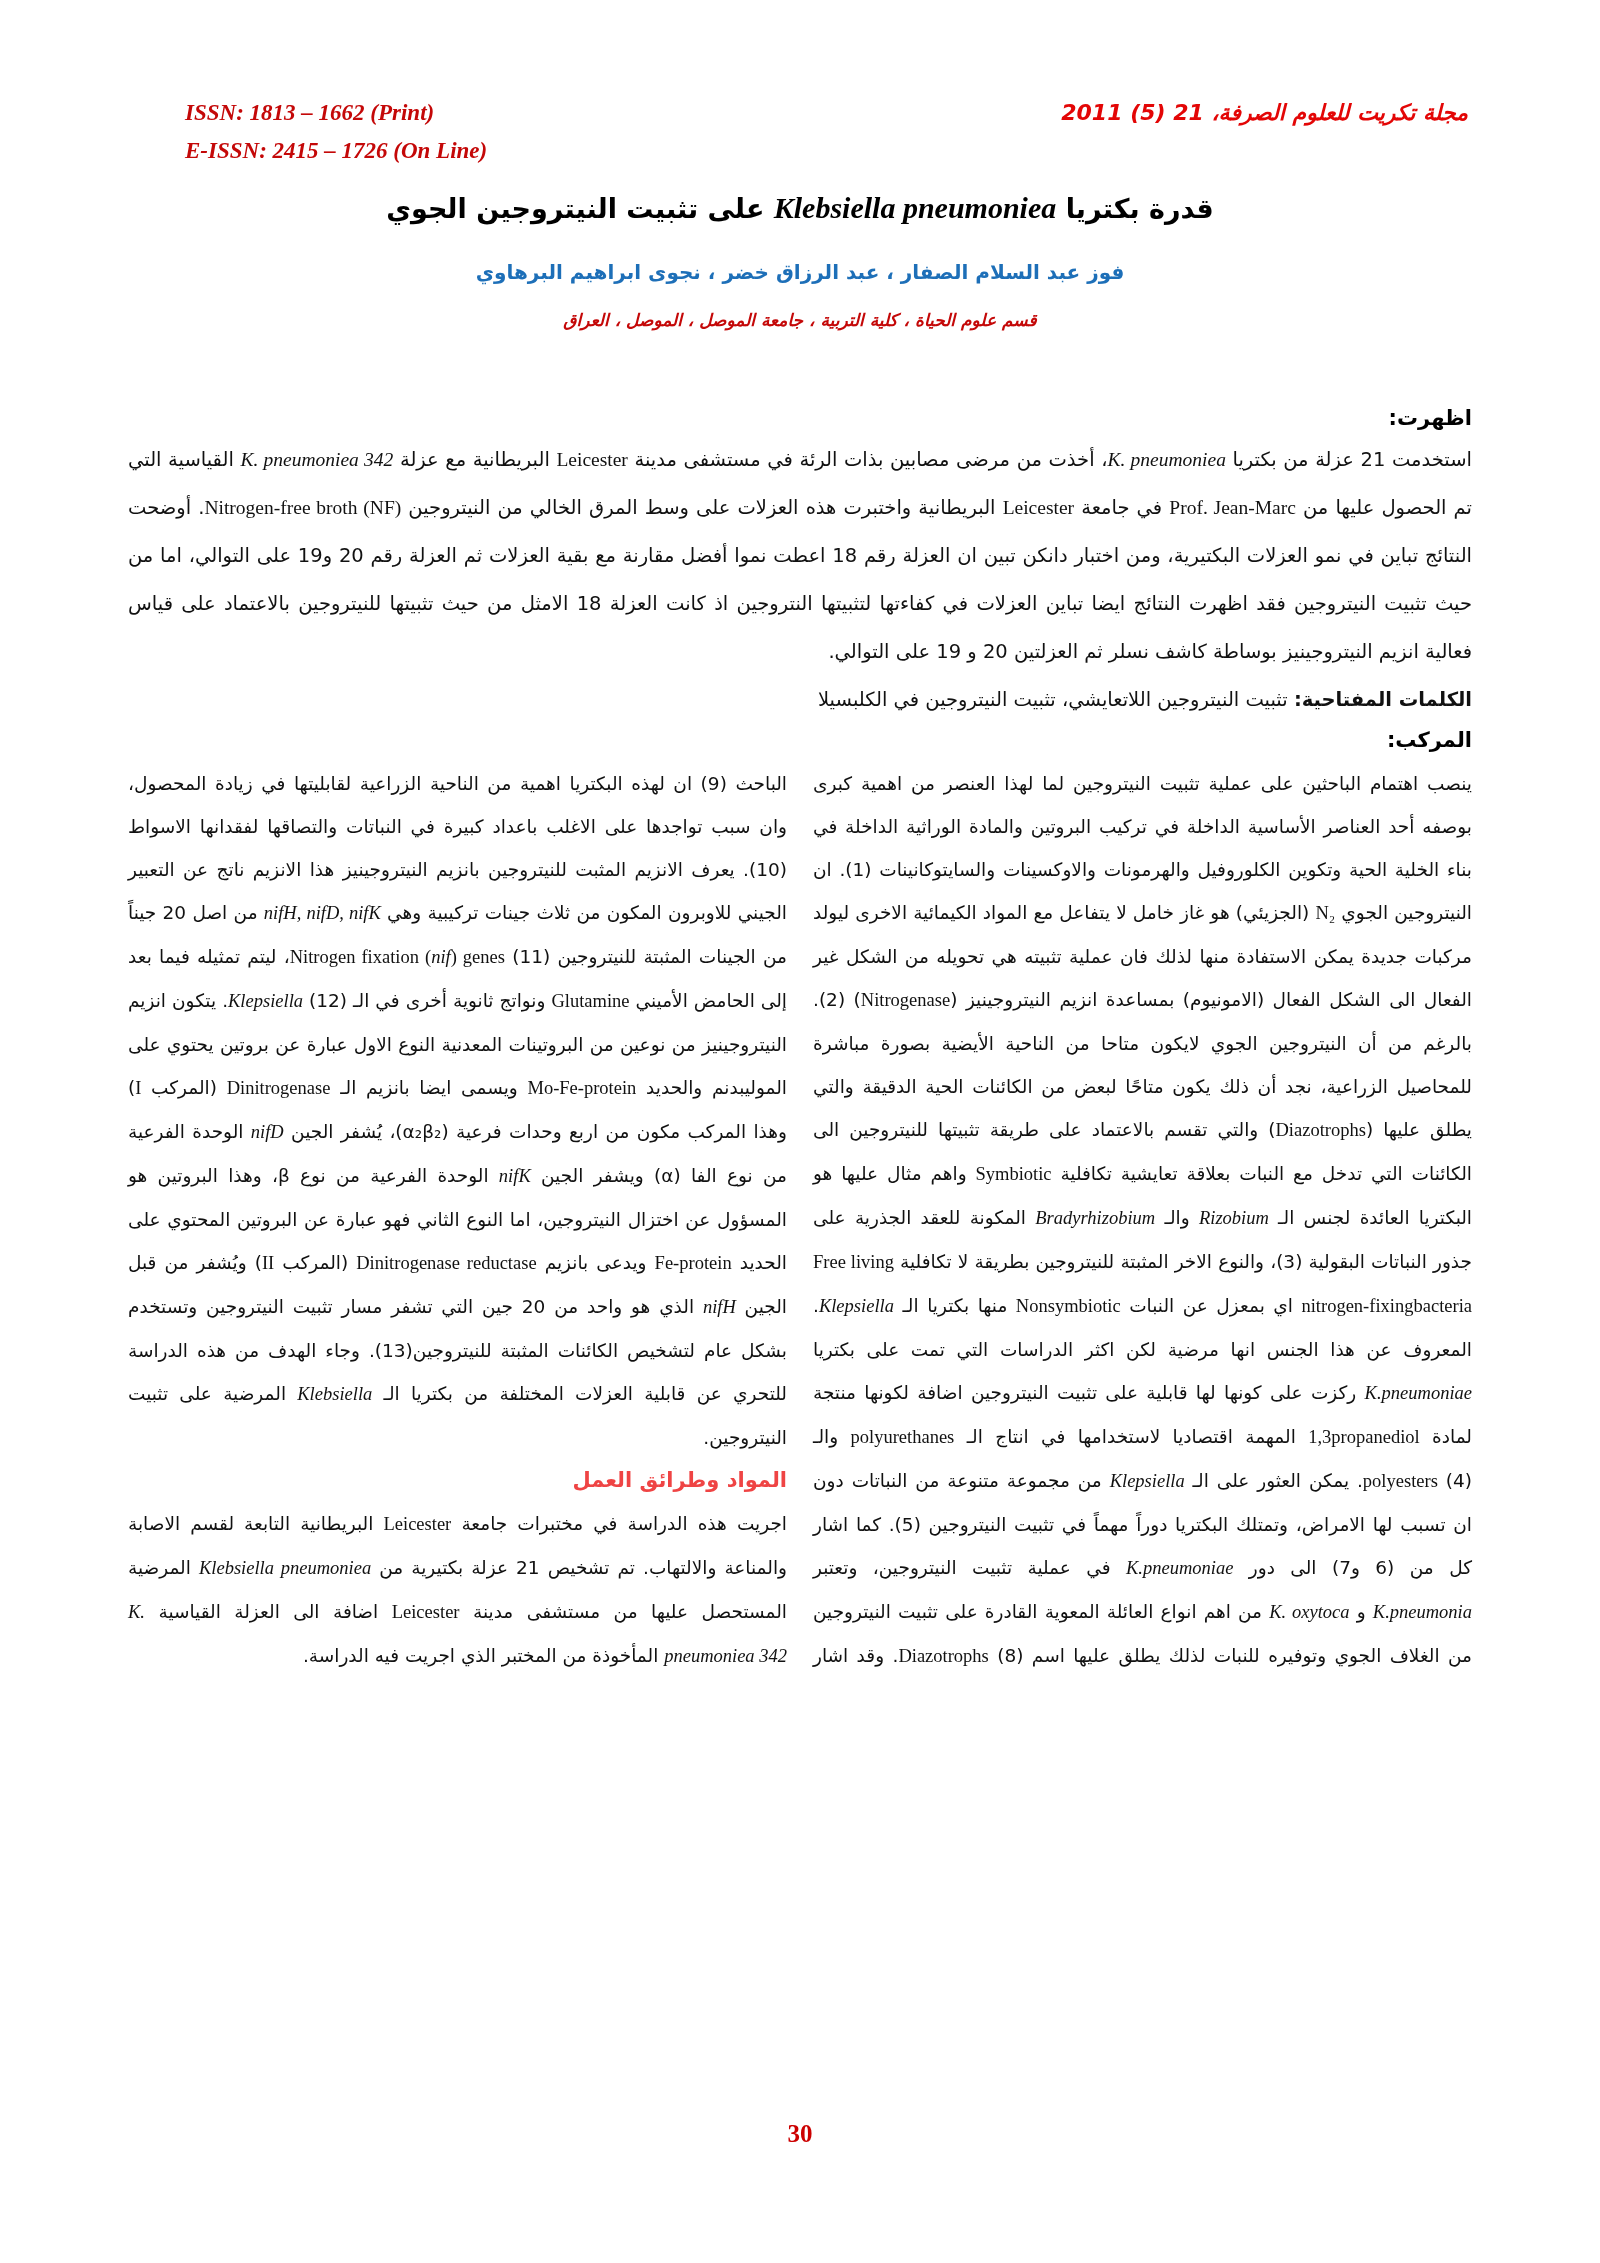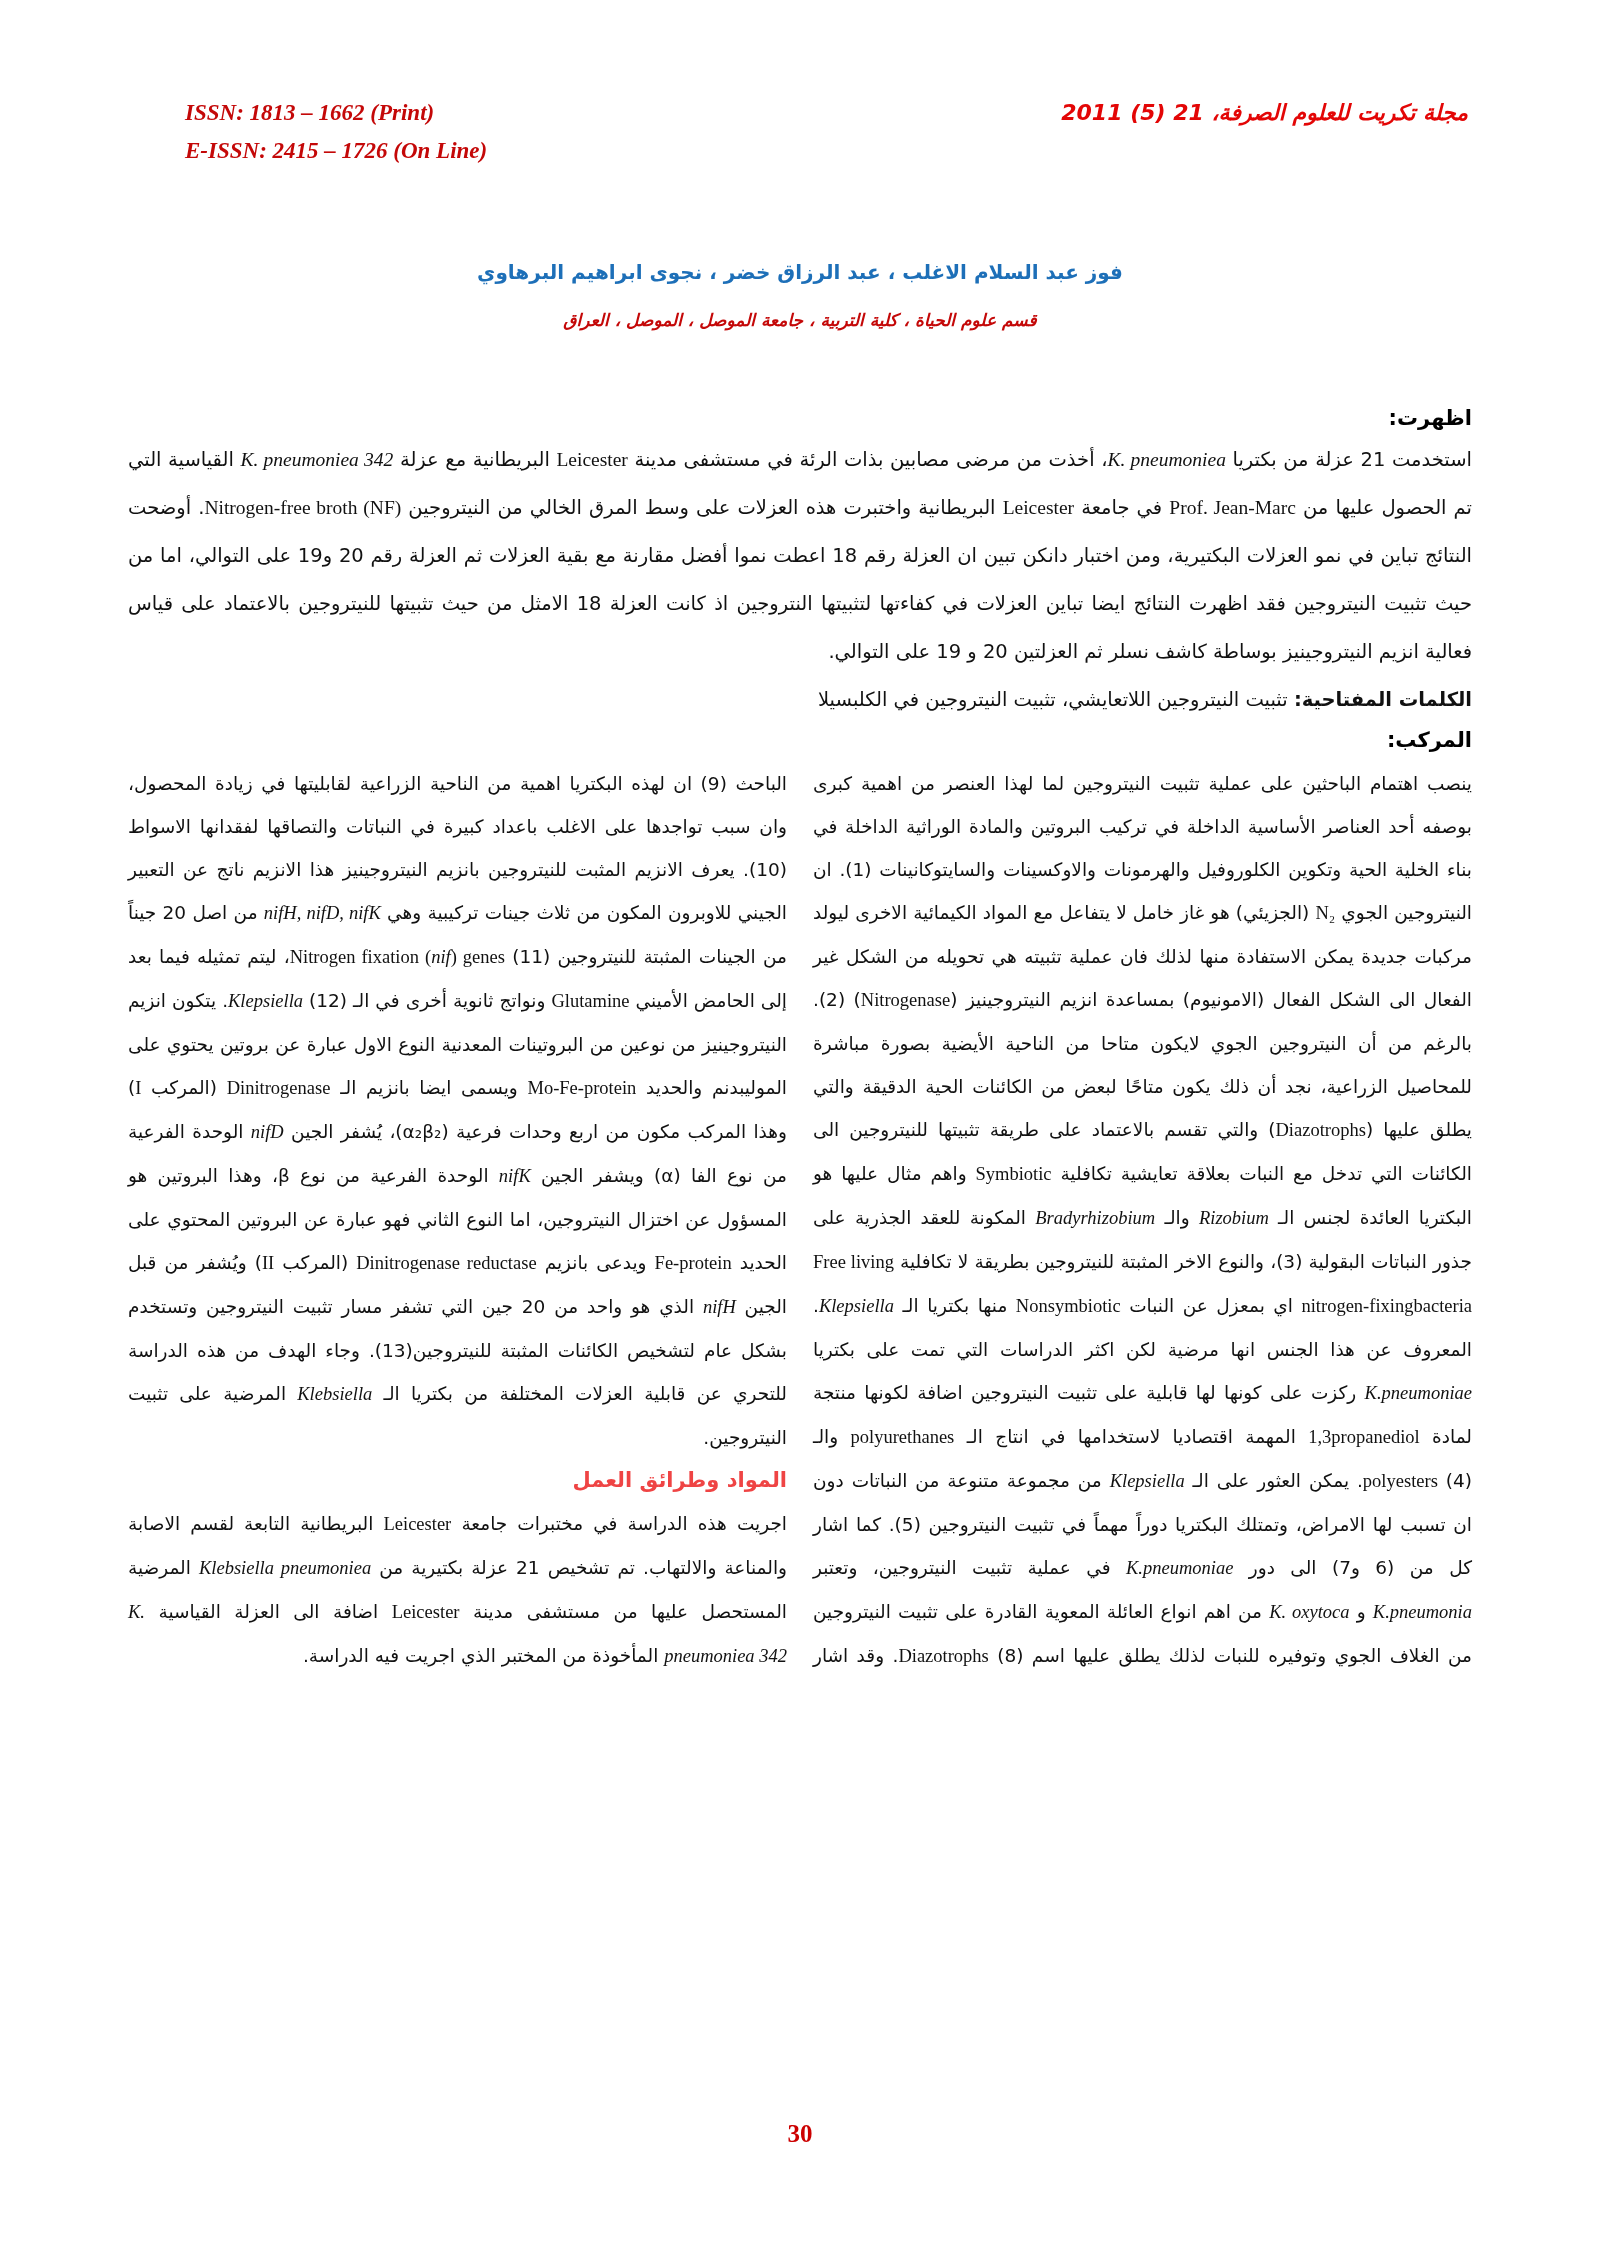--- a/index.html
+++ b/index.html
@@ -38,22 +38,23 @@
 
 <div class="page">
 
   <div class="issn">
     <div>ISSN: 1813 – 1662 (Print)</div>
     <div>E-ISSN: 2415 – 1726 (On Line)</div>
   </div>
 
   <div class="journal">مجلة تكريت للعلوم الصرفة، 21 (5) 2011</div>
 
+  <div class="title"><span>قدرة بكتريا </span><span class="ti">Klebsiella pneumoniea</span><span> على تثبيت النيتروجين الجوي</span></div>
 
-  <div class="authors">فوز عبد السلام الاغلب ، عبد الرزاق خضر ، نجوى ابراهيم البرهاوي</div>
+  <div class="authors">فوز عبد السلام الصفار ، عبد الرزاق خضر ، نجوى ابراهيم البرهاوي</div>
 
   <div class="affiliation">قسم علوم الحياة ، كلية التربية ، جامعة الموصل ، الموصل ، العراق</div>
 
   <div class="main">
 
     <div class="sec-heading">اظهرت:</div>
 
     <div class="abstract-para"><span>استخدمت 21 عزلة من بكتريا </span><span class="it">K. pneumoniea</span><span>، أخذت من مرضى مصابين بذات الرئة في مستشفى مدينة </span><span class="en">Leicester</span><span> البريطانية مع عزلة </span><span class="it">K. pneumoniea 342</span><span> القياسية التي تم الحصول عليها من </span><span class="en">Prof. Jean-Marc</span><span> في جامعة </span><span class="en">Leicester</span><span> البريطانية واختبرت هذه العزلات على وسط المرق الخالي من النيتروجين </span><span class="en">Nitrogen-free broth (NF)</span><span>. أوضحت النتائج تباين في نمو العزلات البكتيرية، ومن اختبار دانكن تبين ان العزلة رقم 18 اعطت نموا أفضل مقارنة مع بقية العزلات ثم العزلة رقم 20 و19 على التوالي، اما من حيث تثبيت النيتروجين فقد اظهرت النتائج ايضا تباين العزلات في كفاءتها لتثبيتها النتروجين اذ كانت العزلة 18 الامثل من حيث تثبيتها للنيتروجين بالاعتماد على قياس فعالية انزيم النيتروجينيز بوساطة كاشف نسلر ثم العزلتين 20 و 19 على التوالي.</span></div>
 
     <div class="keywords">

